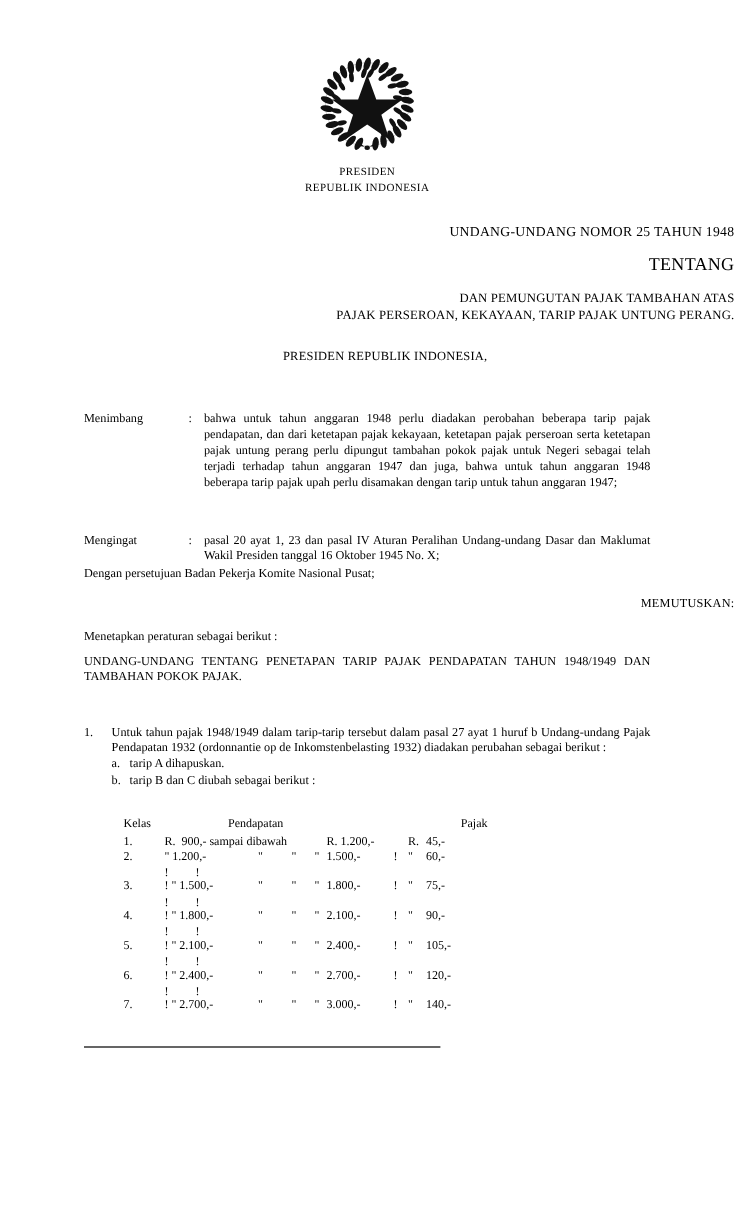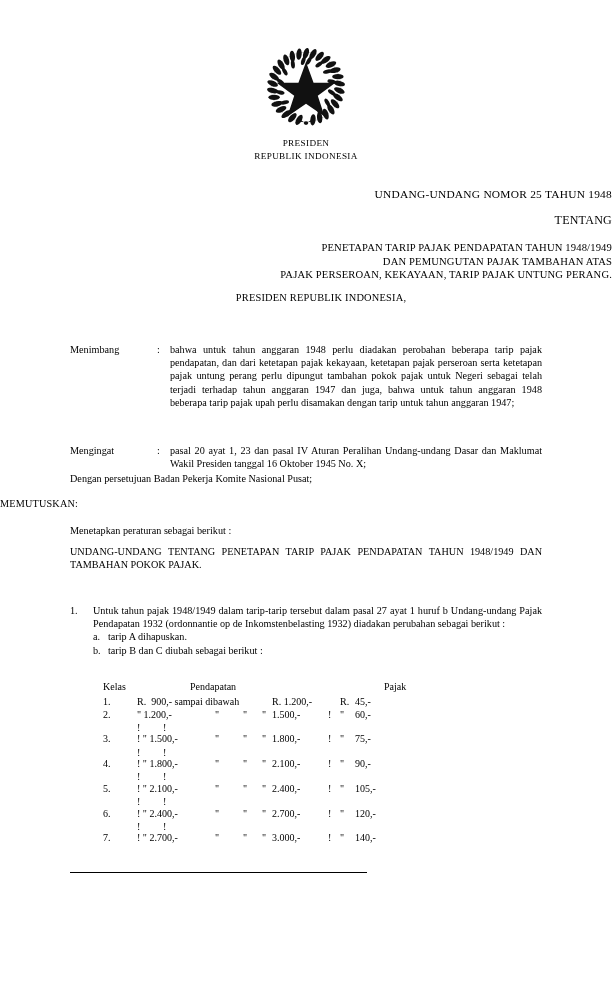--- a/index.html
+++ b/index.html
@@ -56,21 +56,21 @@
     left: 0;
     top: 188px;
     width: 612px;
     text-align: right;
   }
   .title-main {
     font-size: 11.4px;
     letter-spacing: 0.25px;
   }
   .title-tentang {
-    font-size: 12px;
+    font-size: 15px;
     margin-top: 13px;
     letter-spacing: 0.25px;
   }
   .title-sub {
     font-size: 10.6px;
     margin-top: 13px;
     line-height: 13.6px;
     letter-spacing: 0.15px;
   }
 
@@ -116,21 +116,21 @@
     font-size: 10.2px;
     line-height: 13.2px;
   }
   #dengan-persetujuan { top: 472px; width: 472px; }
   #menetapkan { top: 524px; width: 472px; }
 
   .centered-line {
     position: absolute;
     left: 0;
     width: 612px;
-    text-align: left;
+    text-align: right;
     font-size: 10.2px;
     letter-spacing: 0.2px;
   }
   #memutuskan { top: 498px; }
   #pasal-1 { top: 583px; }
 
   .decision-title {
     position: absolute;
     left: 70px;
     top: 545px;
@@ -382,21 +382,20 @@
 
   <div class="header-caption">
     <div>PRESIDEN</div>
     <div>REPUBLIK INDONESIA</div>
   </div>
 
   <div class="title-block">
     <div class="title-main">UNDANG-UNDANG NOMOR 25 TAHUN 1948</div>
     <div class="title-tentang">TENTANG</div>
     <div class="title-sub">
-      <div>PENETAPAN TARIP  PAJAK PENDAPATAN  TAHUN  1948/1949</div>
       <div>DAN PEMUNGUTAN PAJAK  TAMBAHAN ATAS</div>
       <div>PAJAK PERSEROAN, KEKAYAAN,  TARIP PAJAK UNTUNG PERANG.</div>
     </div>
   </div>
 
   <div class="presiden-line">PRESIDEN REPUBLIK INDONESIA,</div>
 
   <div class="clause" id="menimbang">
     <div class="label">Menimbang</div>
     <div class="colon">:</div>

